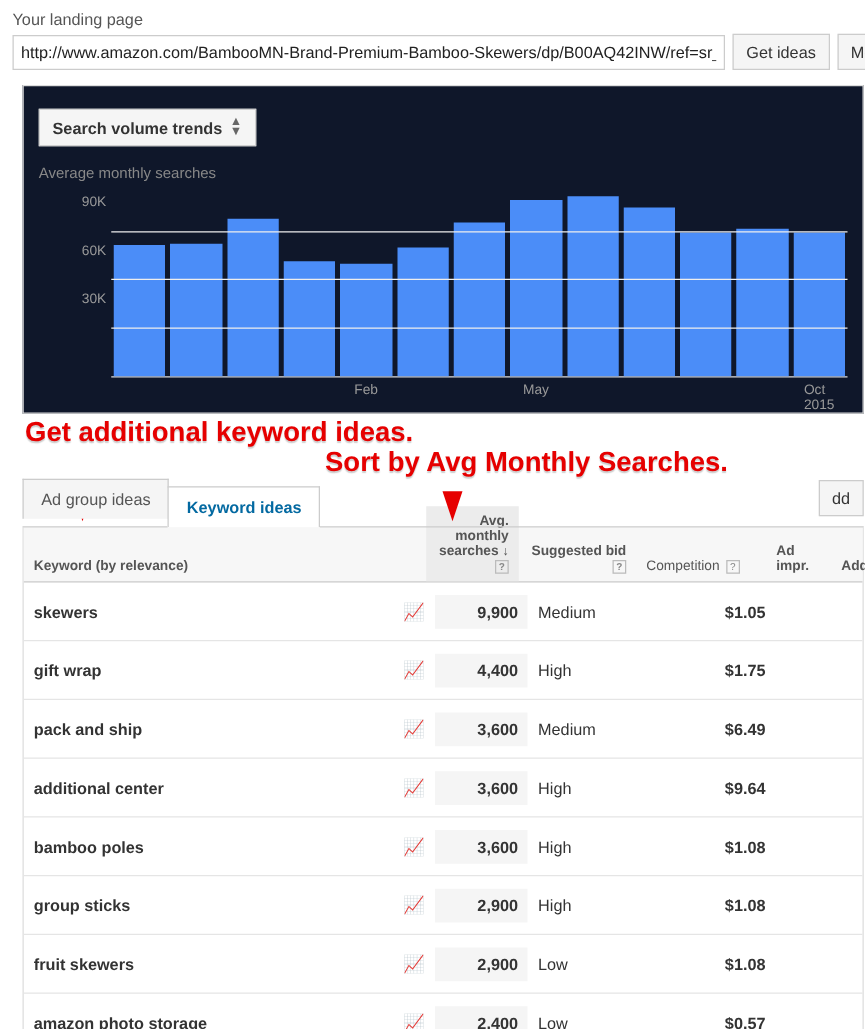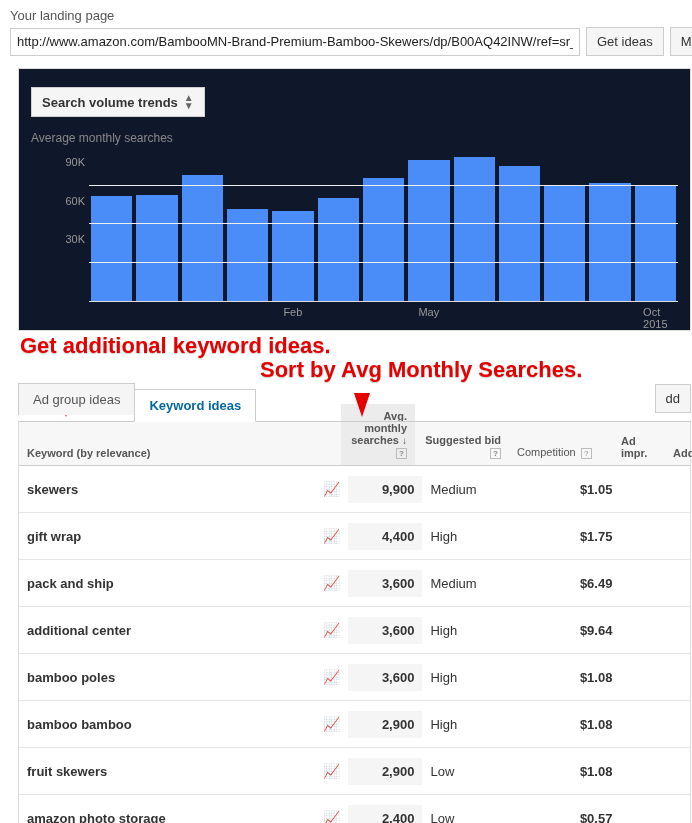--- a/index.html
+++ b/index.html
@@ -176,21 +176,21 @@
       <div class="trow">
         <div class="td col-kw">bamboo poles</div>
         <div class="td col-chart"><span class="mini-chart-icon">📈</span></div>
         <div class="td col-searches">3,600</div>
         <div class="td col-comp">High</div>
         <div class="td col-bid">$1.08</div>
         <div class="td col-impr"></div>
         <div class="td col-add"></div>
       </div>
       <div class="trow">
-        <div class="td col-kw">bamboo bamboo</div>
+        <div class="td col-kw">group sticks</div>
         <div class="td col-chart"><span class="mini-chart-icon">📈</span></div>
         <div class="td col-searches">2,900</div>
         <div class="td col-comp">High</div>
         <div class="td col-bid">$1.08</div>
         <div class="td col-impr"></div>
         <div class="td col-add"></div>
       </div>
       <div class="trow">
         <div class="td col-kw">fruit skewers</div>
         <div class="td col-chart"><span class="mini-chart-icon">📈</span></div>

